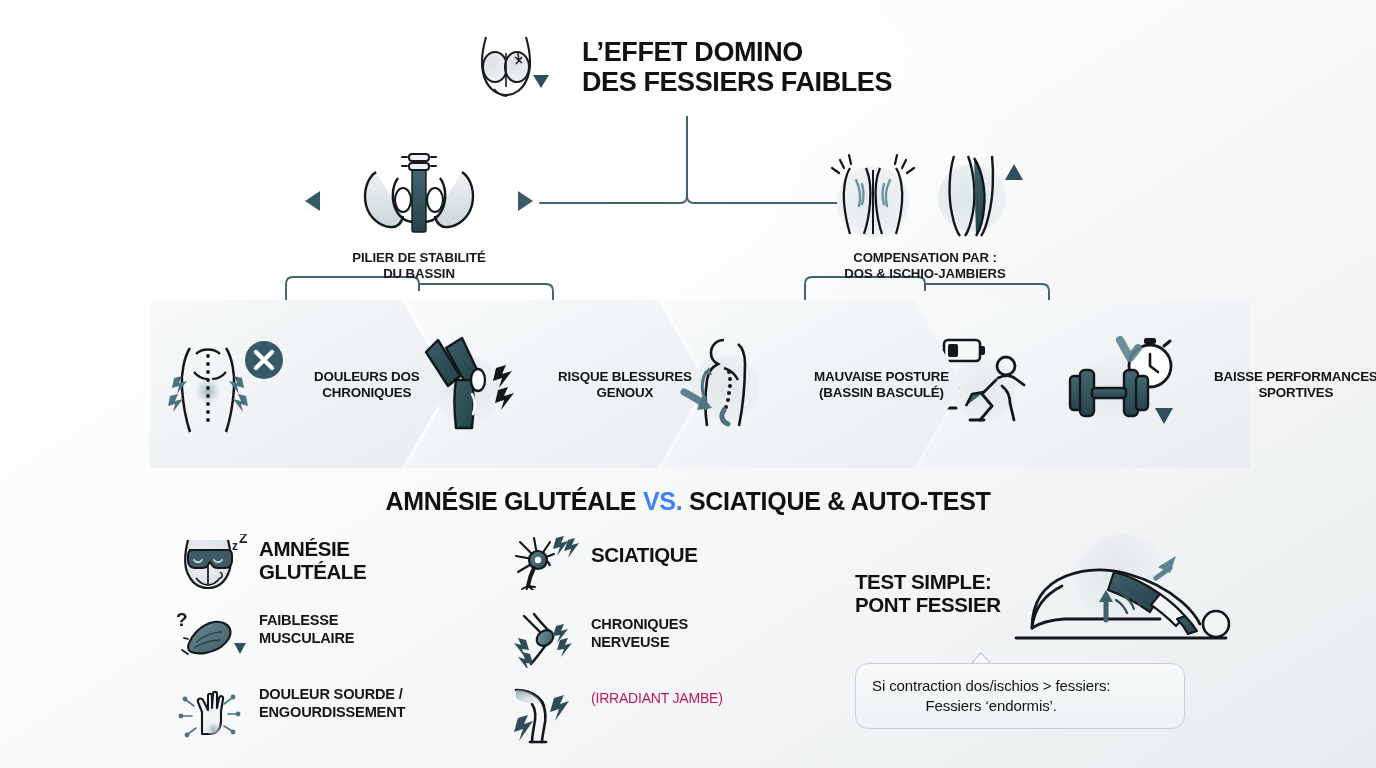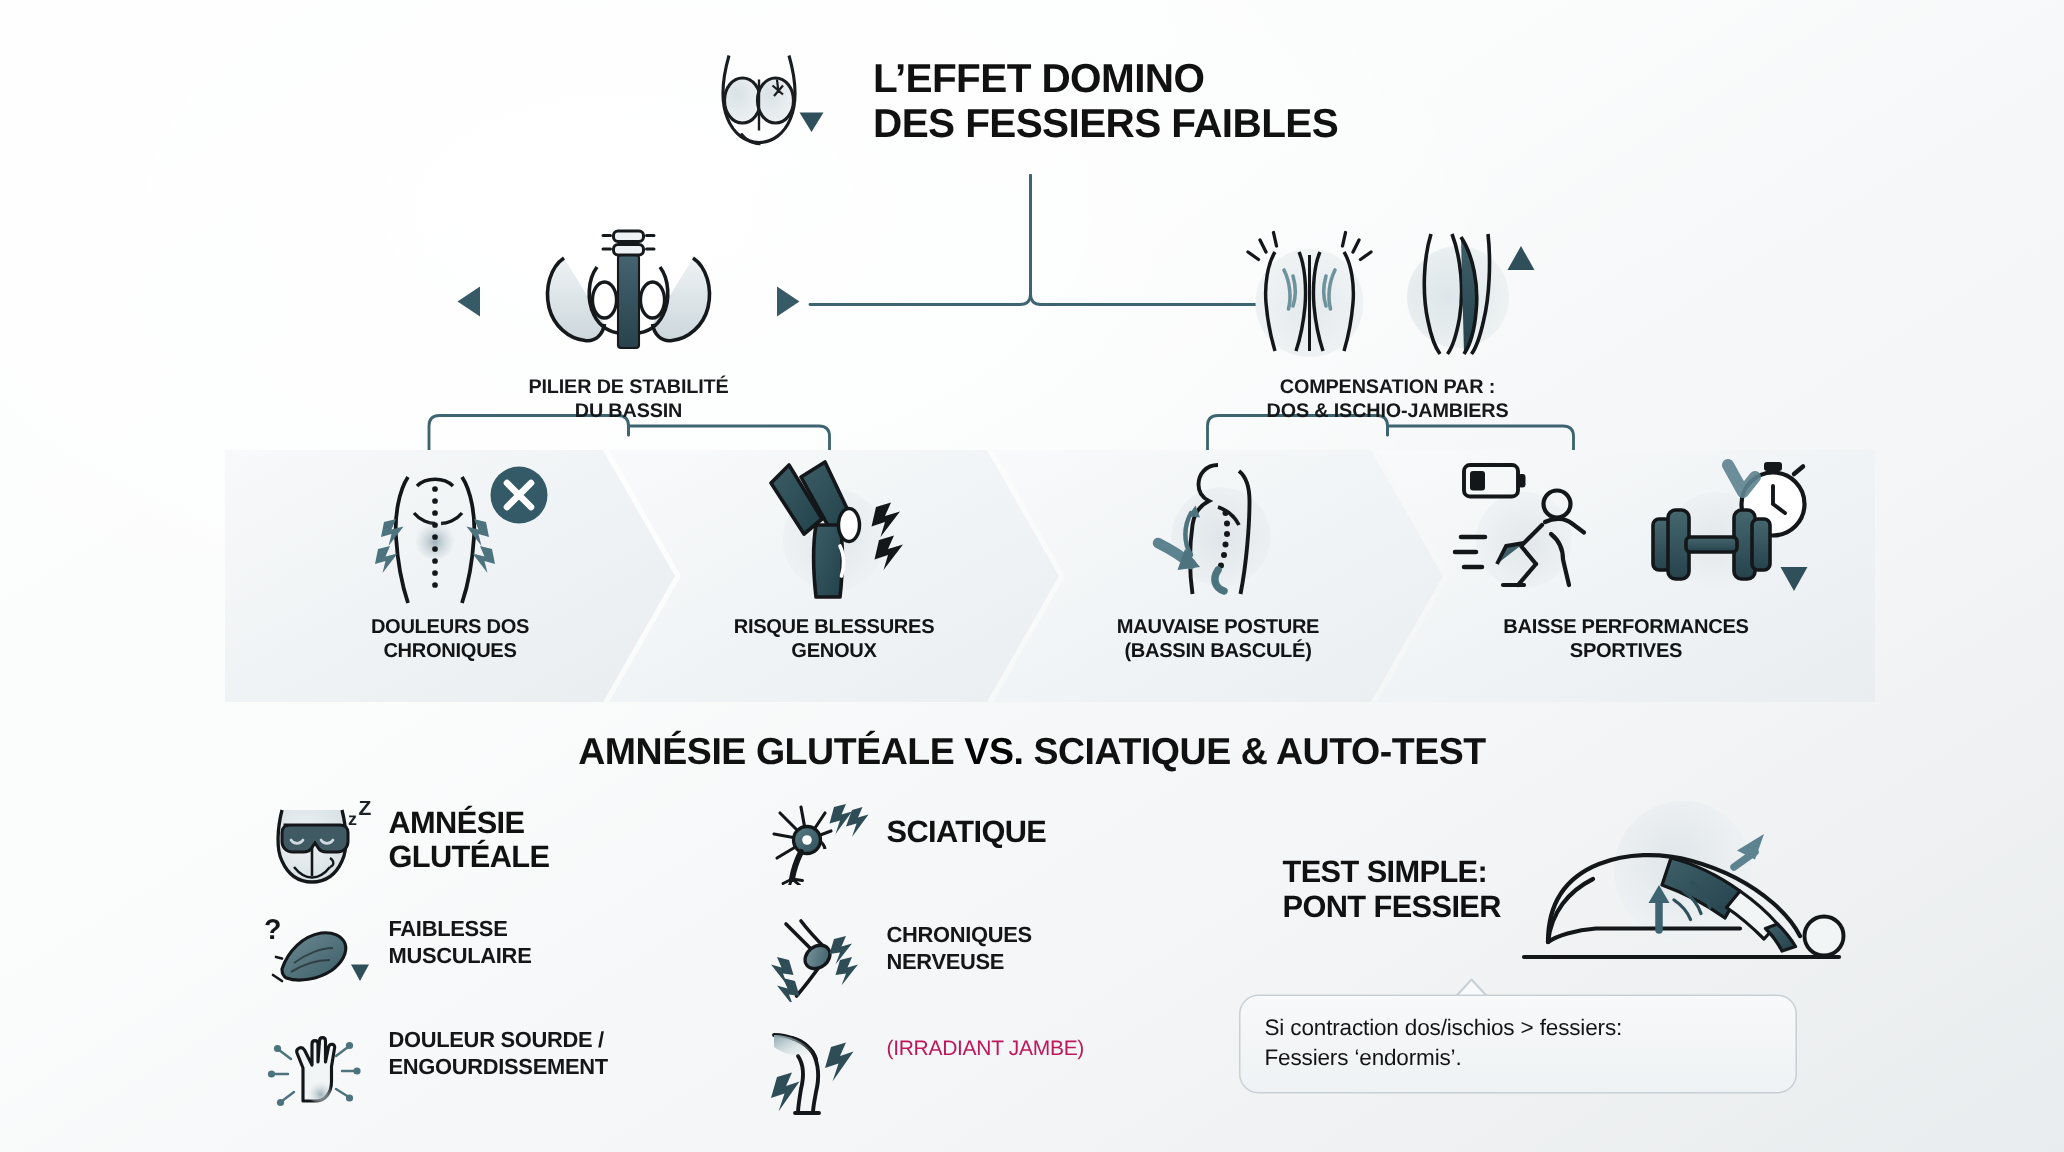--- a/index.html
+++ b/index.html
@@ -26,44 +26,44 @@
 
   
   .node { position:absolute; display:flex; flex-direction:column; align-items:center; }
   .node .icons { display:flex; align-items:flex-end; justify-content:center; gap:6px; height:92px; }
   .node .cap { margin-top:8px; font-weight:700; font-size:13.2px; line-height:1.22; text-align:center; letter-spacing:-0.1px; color:#16181a; white-space:nowrap; }
 
   
   #chevron-band { left:150px; top:300px; width:1100px; height:168px; }
   .chev { position:absolute; top:0; height:168px; }
   .chev .shape { position:absolute; inset:0; }
-  .chev-inner { position:absolute; inset:0; display:flex; flex-direction:column; align-items:center; }
+  .chev-inner { position:absolute; inset:0; display:flex; flex-direction:row; align-items:center;gap:28px; }
   .chev-inner .icons { display:flex; align-items:center; justify-content:center; gap:6px; height:104px; margin-top:4px; }
   .chev-cap { font-weight:700; font-size:13.4px; line-height:1.2; text-align:center; letter-spacing:-0.2px; color:#121416; white-space:nowrap; }
 
   
   #section-heading { left:0; top:487px; width:1376px; text-align:center; font-weight:700; font-size:25px; letter-spacing:-0.3px; color:#111; }
-  #section-heading .vs { color:#000000; }
+  #section-heading .vs { color:#3b82f6; }
 
   
   .bcol { position:absolute; top:534px; }
   .brow { display:flex; align-items:flex-start; gap:9px; margin-bottom:6px; }
   .brow .bic { flex:0 0 auto; width:74px; height:56px; display:flex; align-items:center; justify-content:center; }
   .brow .btx { padding-top:4px; }
   .b-head { font-weight:700; font-size:20.5px; line-height:1.1; letter-spacing:-0.4px; color:#111; }
   .b-item { font-weight:700; font-size:14.6px; line-height:1.2; letter-spacing:-0.2px; color:#141618; }
   .b-sub { font-weight:400; font-size:14px; line-height:1.2; color:#be185d; letter-spacing:-0.2px; }
 
   #test-title { position:absolute; left:855px; top:570px; font-weight:700; font-size:20.5px; line-height:1.14; letter-spacing:-0.4px; color:#111; }
   #bridge-illu { position:absolute; left:1010px; top:528px; width:228px; height:118px; }
 
-  #callout { position:absolute; left:826px; top:663px; width:372px; height:66px;
+  #callout { position:absolute; left:855px; top:663px; width:330px; height:66px;
     border:1.4px solid #c8d0d6; border-radius:13px;
     background:linear-gradient(180deg,#f7f9fa 0%, #eff2f4 100%);
-    display:flex; align-items:center; padding:0 16px; }
+    display:flex; align-items:center; padding:0 16px;text-align:center; }
   #callout-text { font-size:15px; line-height:1.32; color:#121416; letter-spacing:-0.1px; }
   #callout-text .l2 { display:block; }
   #callout-tail { position:absolute; left:968px; top:652px; width:26px; height:14px; }
 </style>
 </head>
 <body>
 
 <div class="stage">
 
   <div class="abs" id="title-block">

